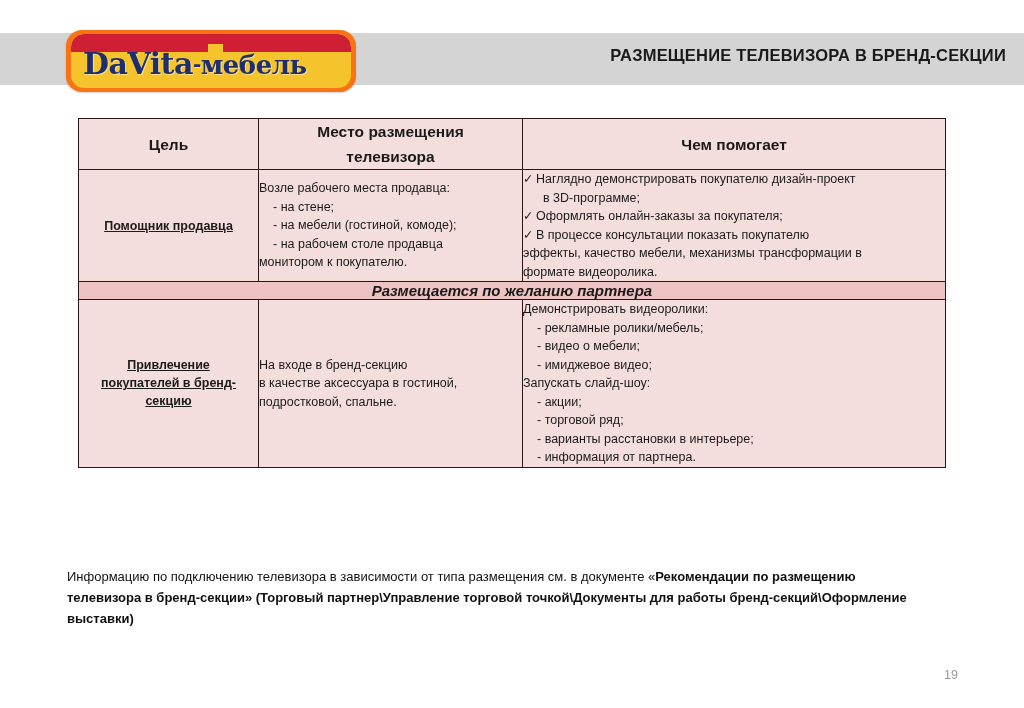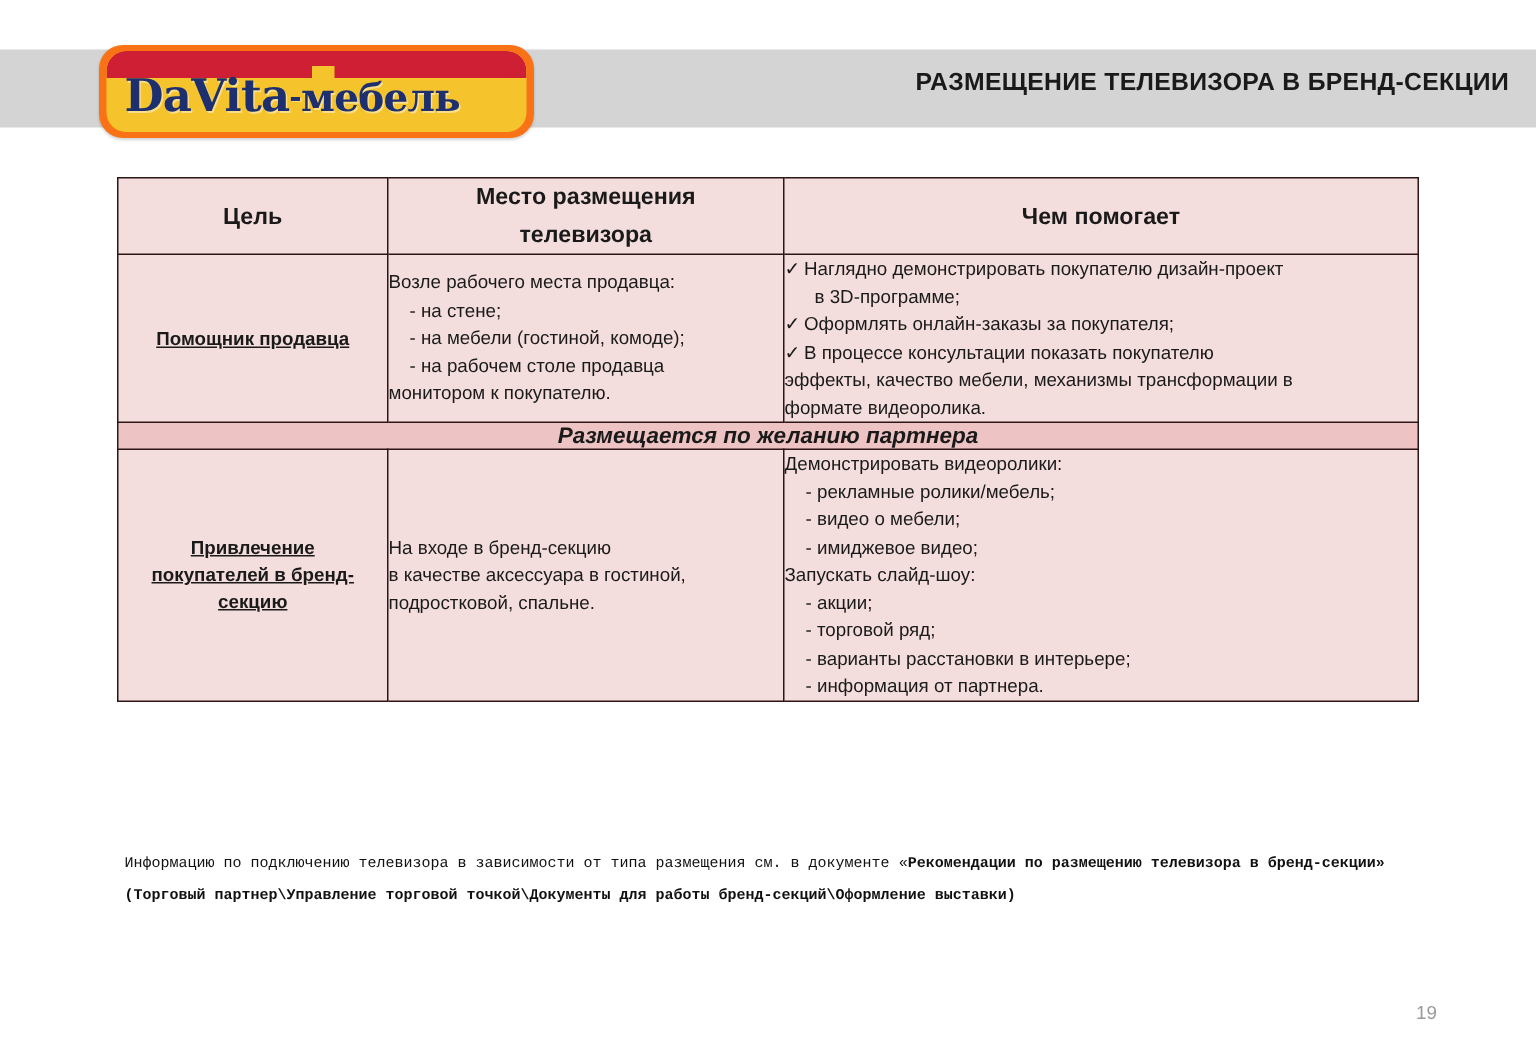--- a/index.html
+++ b/index.html
@@ -152,27 +152,26 @@
     vertical-align: top;
   }
   .cell-body.mid { vertical-align: middle; }
   .cell-body .ind { padding-left: 14px; display: block; }
   .cell-body .line { display: block; white-space: nowrap; }
   .chk { display: inline-block; width: 13px; }
 
   
   .note {
     position: absolute;
-    left: 83px;
+    left: 67px;
     top: 566px;
     width: 860px;
-    font-size: 10px;
+    font-size: 13px;
     line-height: 21px;
     color: #111111;
-    font-family: Liberation Mono, monospace;
   }
   .note b { font-weight: bold; }
 
   .page-num {
     position: absolute;
     left: 944px;
     top: 668px;
     font-size: 12.5px;
     color: #9a9a9a;
   }

